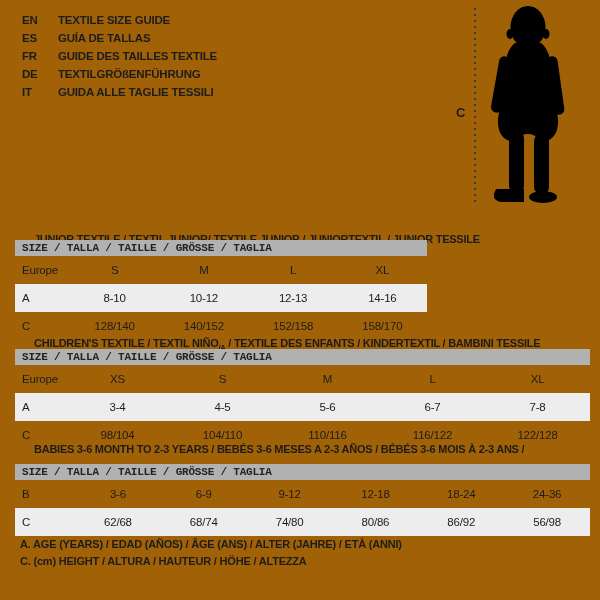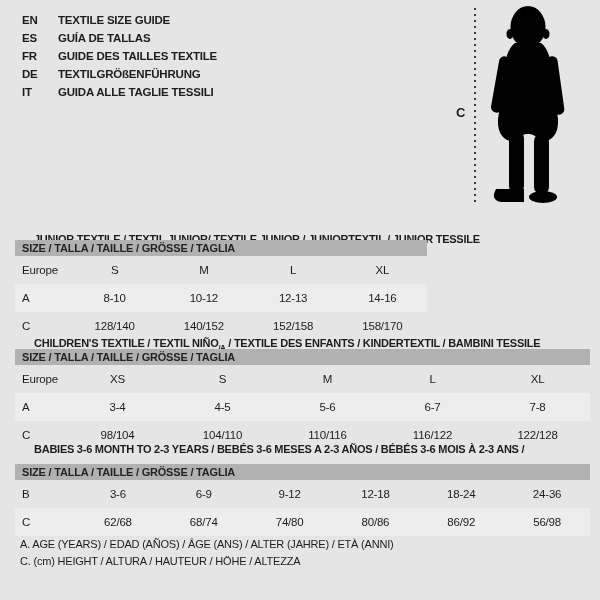--- a/index.html
+++ b/index.html
@@ -1,17 +1,17 @@
 <!DOCTYPE html>
 <html><head>
 <meta charset="utf-8">
 <style>
   html,body { margin:0; padding:0; background:#fff; }
   .page {
-    position:relative; width:600px; height:600px; background:#e5e5e5;
+    position:relative; width:600px; height:600px; background:#a16207;
     font-family:"Liberation Sans", sans-serif; color:#1c1c1c; overflow:hidden;
   }
 
   
   .lang-list { position:absolute; left:22px; top:11px; }
   .lang-row { display:flex; height:18px; align-items:center; font-weight:bold; font-size:11.5px; letter-spacing:-0.2px; }
   .lang-code { width:36px; }
   .lang-label { white-space:nowrap; }
 
   
@@ -35,32 +35,33 @@
   
   .size-table { position:absolute; left:15px; }
   .junior-table   { top:240px; width:412px; }
   .children-table { top:349px; width:575px; }
   .babies-table   { top:464px; width:575px; }
 
   .table-header {
     height:16px; line-height:16px; background:#b1b1b1; color:#232323;
     font-weight:bold; font-size:11px; letter-spacing:-0.2px; padding-left:7px;
     box-sizing:border-box;
+    font-family:Liberation Mono, monospace;
   }
   .trow { display:grid; height:28px; align-items:center; font-size:11.5px; letter-spacing:-0.2px; }
   .trow.alt { background:#ededed; }
   .junior-table   .trow { grid-template-columns:55px repeat(4, 1fr); }
   .children-table .trow { grid-template-columns:50px repeat(5, 1fr); }
   .babies-table   .trow { grid-template-columns:60px repeat(6, 1fr); }
   .cell { text-align:center; white-space:nowrap; }
   .cell.label { text-align:left; padding-left:7px; }
 
   
   .notes { position:absolute; left:20px; top:536px; }
-  .note-line { height:17px; line-height:17px; font-weight:normal; font-size:11px; letter-spacing:-0.2px; white-space:nowrap; }
+  .note-line { height:17px; line-height:17px; font-weight:bold; font-size:11px; letter-spacing:-0.2px; white-space:nowrap; }
 </style>
 </head>
 <body>
 
 <div class="page">
 
   <div class="lang-list">
     <div class="lang-row">
       <span class="lang-code">EN</span>
       <span class="lang-label">TEXTILE SIZE GUIDE</span>

